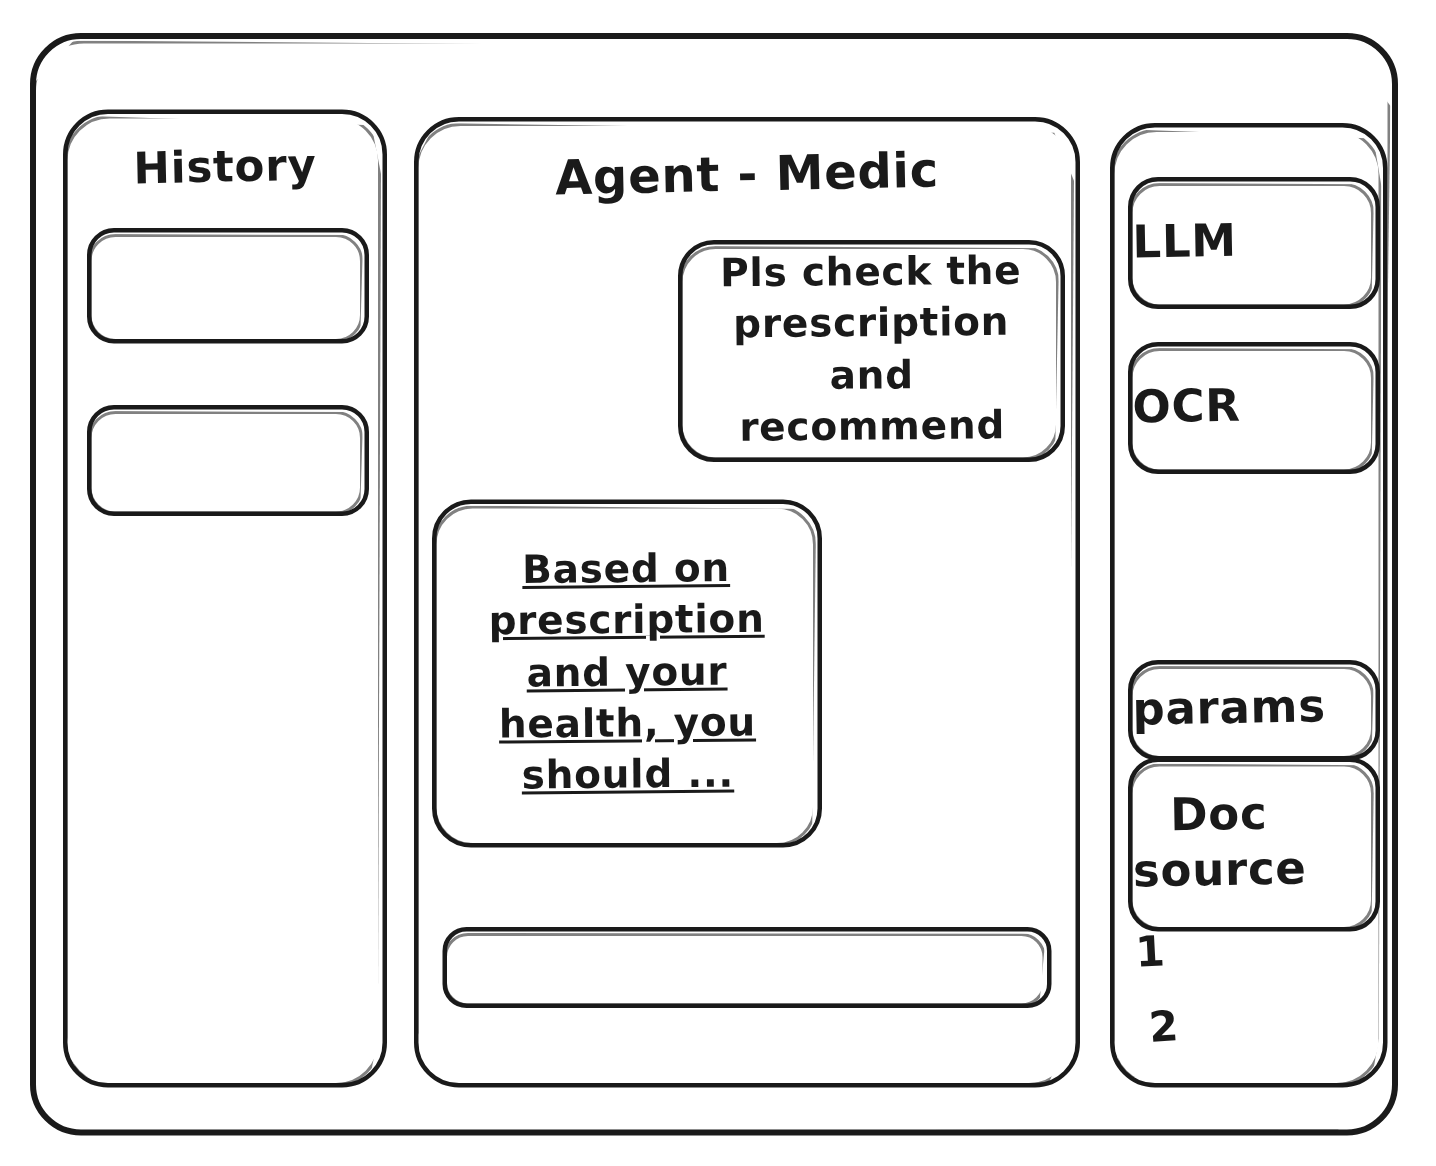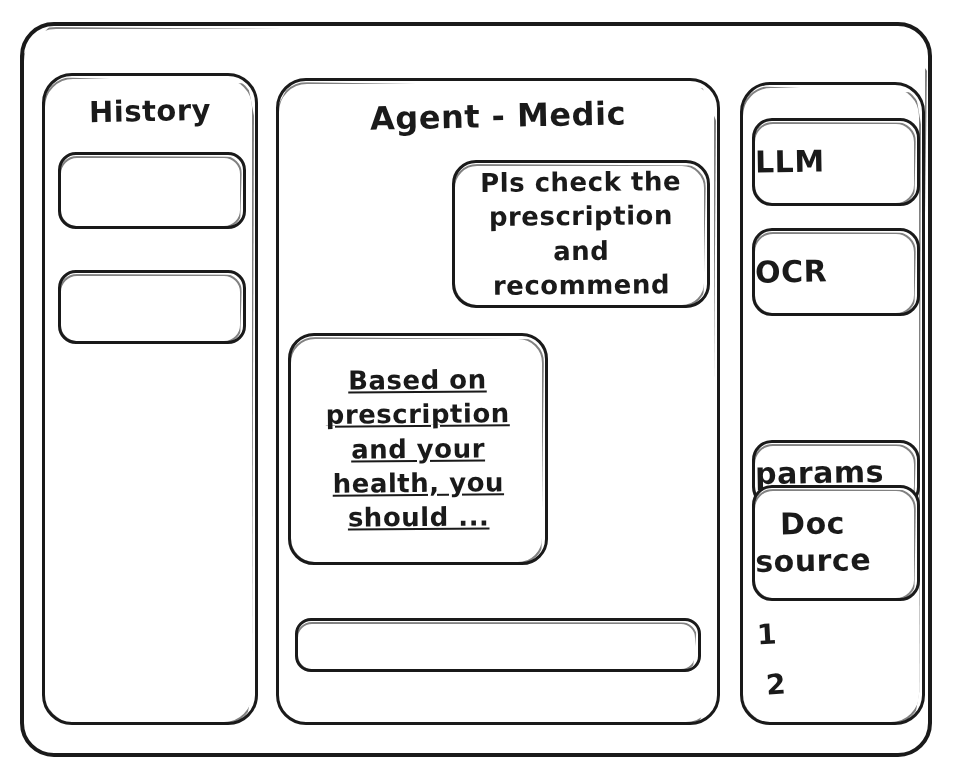--- a/index.html
+++ b/index.html
@@ -138,21 +138,21 @@
   .tool-btn span {
     font-size: 30px;
     font-weight: 700;
     line-height: 1.22;
     white-space: pre-line;
     transform: rotate(-1deg);
   }
   #tool-btn-0 { top: 118px; height: 88px; }
   #tool-btn-1 { top: 228px; height: 88px; }
   #tool-btn-2 { top: 400px; height: 67px; margin-top: 40px; }
-  #tool-btn-3 { top: 485px; height: 116px; }
+  #tool-btn-3 { top: 505px; height: 116px; }
 
   
   .doc-num {
     position: absolute;
     font-size: 28px;
     font-weight: 700;
     color: #1a1a1a;
   }
   #doc-num-0 { left: 757px; top: 618px; transform: rotate(-3deg); }
   #doc-num-1 { left: 766px; top: 668px; transform: rotate(-4deg); }

